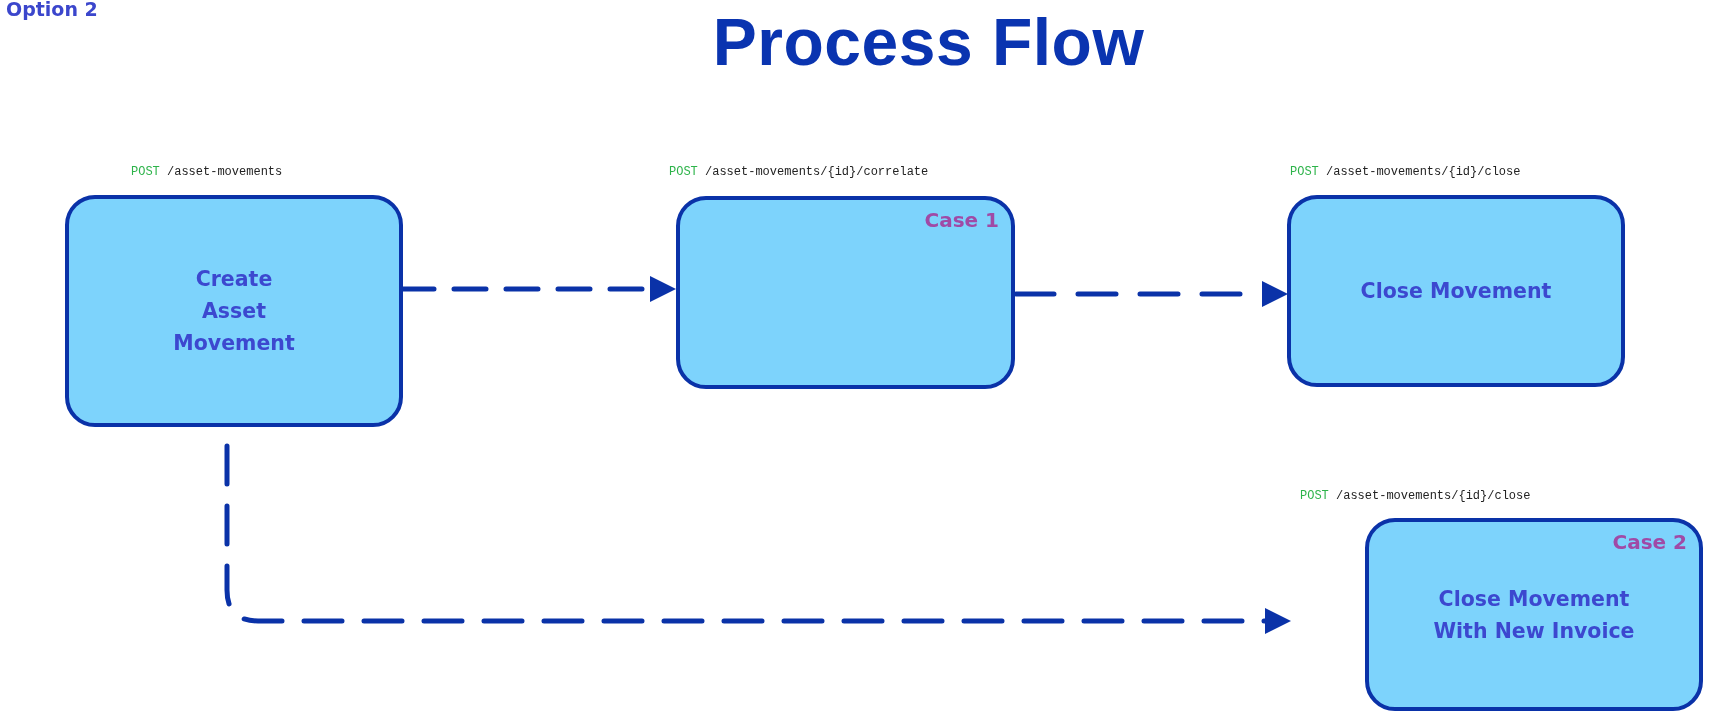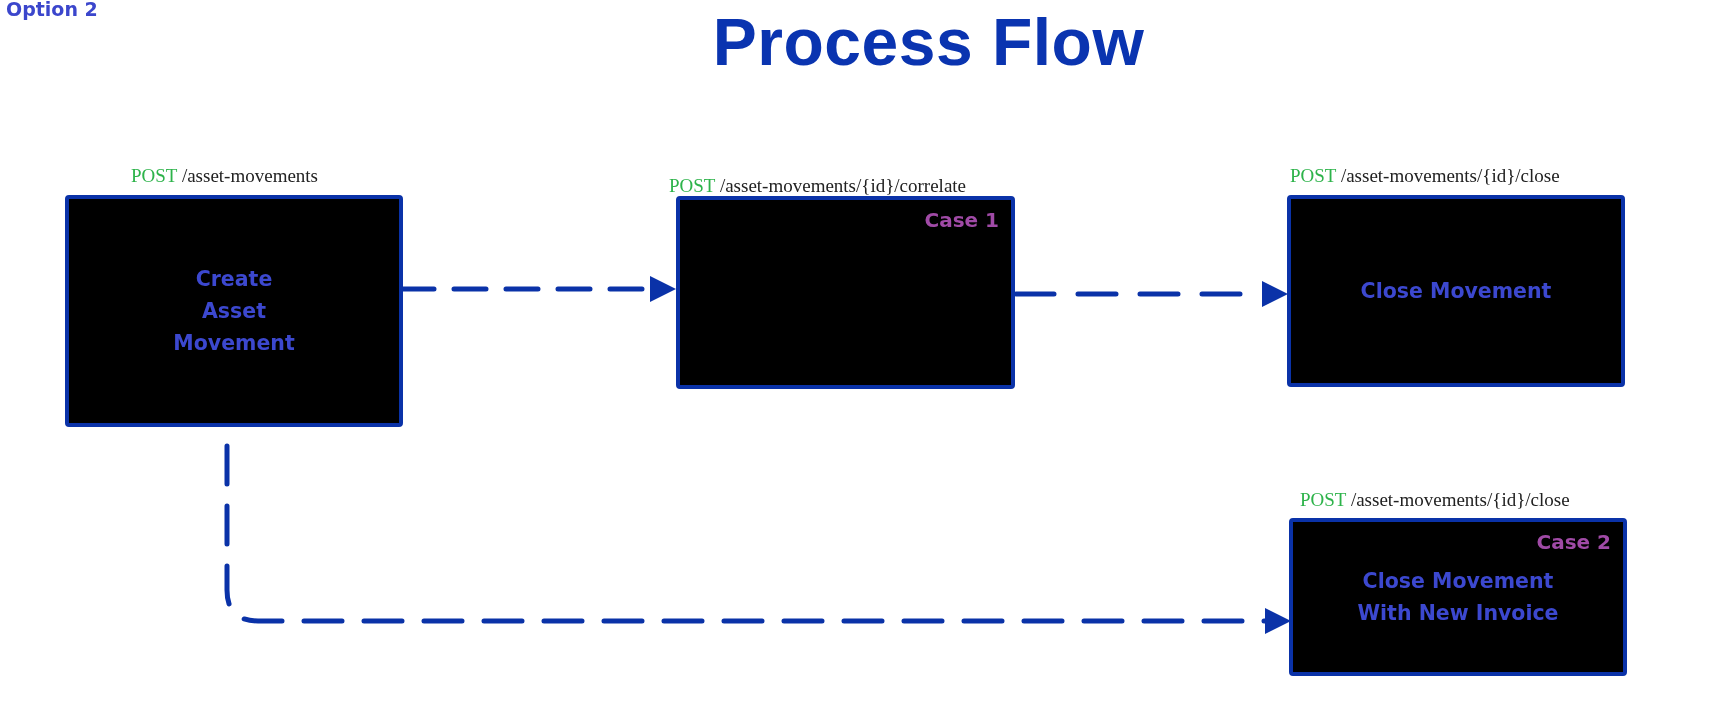--- a/index.html
+++ b/index.html
@@ -38,34 +38,34 @@
       color: #0a34b0;
       letter-spacing: 0.5px;
     }
     svg.connectors {
       position: absolute;
       left: 0;
       top: 0;
     }
     .endpoint {
       position: absolute;
-      font-family: Liberation Serif, serif;
-      font-size: 19px;
+      font-family: Liberation Mono, monospace;
+      font-size: 12px;
       color: #222222;
       white-space: nowrap;
     }
     .endpoint .method {
       color: #2db34a;
     }
     .node {
       position: absolute;
       box-sizing: border-box;
       border: 4px solid #0a32a8;
-      border-radius: 4px;
-      background: #000000;
+      border-radius: 30px;
+      background: #7dd3fc;
     }
     .node-title {
       position: absolute;
       left: 0;
       right: 0;
       top: 50%;
       transform: translateY(-50%);
       text-align: center;
       font-family: "DejaVu Sans", sans-serif;
       font-weight: bold;
@@ -112,36 +112,36 @@
 
   <div class="endpoint" style="left:131px; top:165px;">
     <span class="method">POST</span><span> /asset-movements</span>
   </div>
   <div class="node" style="left:65px; top:195px; width:338px; height:232px;">
     <div class="node-title">Create
 Asset
 Movement</div>
   </div>
 
-  <div class="endpoint" style="left:669px; top:175px;">
+  <div class="endpoint" style="left:669px; top:165px;">
     <span class="method">POST</span><span> /asset-movements/{id}/correlate</span>
   </div>
   <div class="node" style="left:676px; top:196px; width:339px; height:193px;">
     <div class="case-badge">Case 1</div>
   </div>
 
   <div class="endpoint" style="left:1290px; top:165px;">
     <span class="method">POST</span><span> /asset-movements/{id}/close</span>
   </div>
   <div class="node" style="left:1287px; top:195px; width:338px; height:192px;">
     <div class="node-title">Close Movement</div>
   </div>
 
   <div class="endpoint" style="left:1300px; top:489px;">
     <span class="method">POST</span><span> /asset-movements/{id}/close</span>
   </div>
-  <div class="node" style="left:1289px; top:518px; width:338px; height:158px;">
+  <div class="node" style="left:1365px; top:518px; width:338px; height:193px;">
     <div class="case-badge">Case 2</div>
     <div class="node-title">Close Movement
 With New Invoice</div>
   </div>
 
 </div>
 
 </body></html>

